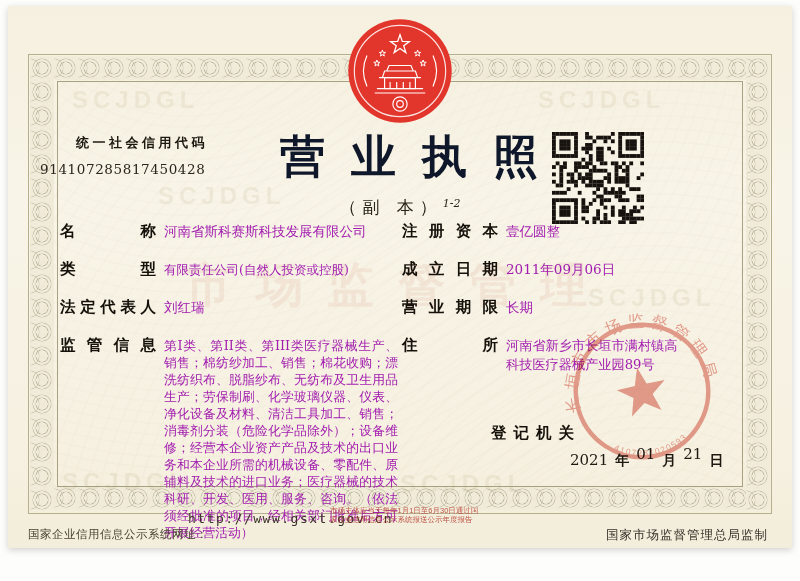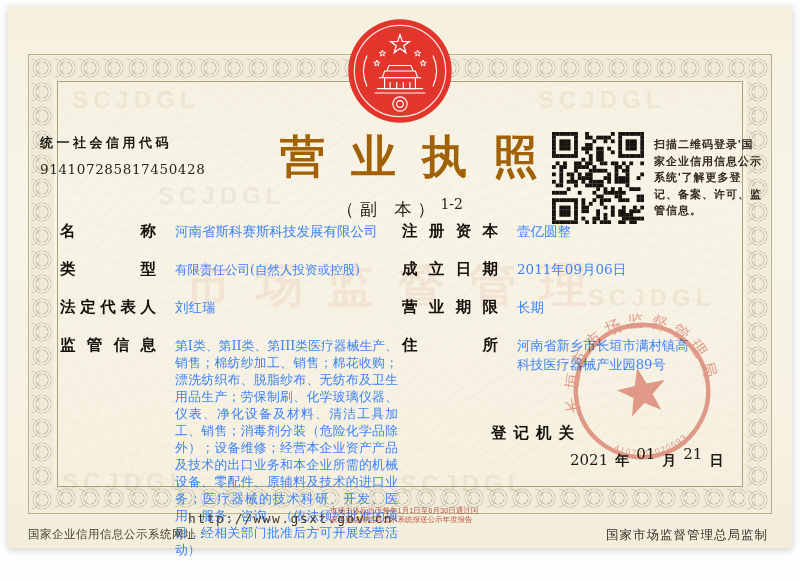--- a/index.html
+++ b/index.html
@@ -26,39 +26,39 @@
   .fr-right{right:30px;top:56px;width:24px;height:454px;}
   
   .wm{position:absolute;font:700 24px "Liberation Sans",sans-serif;letter-spacing:5px;
       color:rgba(168,150,95,.12);user-select:none;}
   .wm-big{position:absolute;left:185px;top:254px;font:700 47px "Liberation Sans",sans-serif;
       letter-spacing:24px;color:rgba(198,88,68,.09);white-space:nowrap;}
   
   .emblem{position:absolute;left:345px;top:14px;width:110px;height:114px;}
   
   .credit{position:absolute;left:40px;top:134px;color:#1c1810;}
-  .credit .lab{font:700 13px "Liberation Sans",sans-serif;letter-spacing:3.5px;}
+  .credit .lab{font:700 13px "Liberation Sans",sans-serif;letter-spacing:3.5px;margin-left:36px;}
   .credit .num{margin-top:9px;font:13.5px "DejaVu Serif","Liberation Serif",serif;letter-spacing:.6px;color:#2a251d;}
   .title-wrap{position:absolute;left:0;right:0;top:127px;text-align:center;}
-  .title{font:700 45px "DejaVu Serif","Liberation Serif",serif;color:#a16207;
+  .title{font:700 45px "DejaVu Serif","Liberation Serif",serif;color:#0f172a;
          letter-spacing:26px;padding-left:44px;}
   .subtitle{margin-top:9px;font:17px "DejaVu Serif","Liberation Serif",serif;color:#2a241a;letter-spacing:6px;}
-  .subtitle .copy{font-size:14px;letter-spacing:0;vertical-align:6px;}
+  .subtitle .copy{font-size:11px;letter-spacing:0;vertical-align:6px;font-style:italic;}
   
   .qr{position:absolute;left:552px;top:132px;width:92px;height:92px;}
   .qr-caption{position:absolute;left:654px;top:136px;width:110px;
       font:700 11px "Liberation Sans",sans-serif;line-height:16.5px;letter-spacing:1px;color:#33291e;}
   
   .col{position:absolute;}
   .col-left{left:60px;top:221px;width:338px;}
   .col-right{left:402px;top:221px;width:352px;}
   .row{display:flex;align-items:baseline;margin-bottom:17px;}
   .lbl{flex:0 0 96px;width:96px;font:700 15.5px "Liberation Sans",sans-serif;color:#15110a;
        text-align:justify;text-align-last:justify;}
-  .val{margin-left:19px;font:13.5px "DejaVu Serif","Liberation Serif",serif;color:#3b82f6;}
+  .val{margin-left:8px;font:13.5px "DejaVu Serif","Liberation Serif",serif;color:#a21caf;}
   .val.small{font-size:12.5px;}
   .val.scope{width:252px;font-size:12.8px;line-height:17px;text-align:justify;}
   .val.addr{width:184px;font-size:13.2px;line-height:19px;}
   .reg-label{position:absolute;left:491px;top:423px;font:700 15.5px "Liberation Sans",sans-serif;
        color:#15110a;letter-spacing:7px;}
   .date{position:absolute;left:570px;top:451px;font:15px "DejaVu Serif","Liberation Serif",serif;color:#1e1a12;}
   .date span{margin-right:7px;}
   .date .unit{font-family:"Liberation Sans",sans-serif;font-weight:700;font-size:14px;}
   .date .up{position:relative;top:-6px;}
   
@@ -419,21 +419,20 @@
       <rect x="0" y="82.8" width="3.75" height="3.75" fill="#17120e"></rect>
       <rect x="21.6" y="82.8" width="3.75" height="3.75" fill="#17120e"></rect>
       <rect x="0" y="86.4" width="3.75" height="3.75" fill="#17120e"></rect>
       <rect x="3.6" y="86.4" width="3.75" height="3.75" fill="#17120e"></rect>
       <rect x="7.2" y="86.4" width="3.75" height="3.75" fill="#17120e"></rect>
       <rect x="10.8" y="86.4" width="3.75" height="3.75" fill="#17120e"></rect>
       <rect x="14.4" y="86.4" width="3.75" height="3.75" fill="#17120e"></rect>
       <rect x="18" y="86.4" width="3.75" height="3.75" fill="#17120e"></rect>
       <rect x="21.6" y="86.4" width="3.75" height="3.75" fill="#17120e"></rect>
     </svg>
-  <div class="qr-caption">扫描二维码登录'国家企业信用信息公示系统'了解更多登记、备案、许可、监管信息。</div>
 
   <div class="col col-left">
     <div class="row">
       <span class="lbl">名称</span>
       <span class="val">河南省斯科赛斯科技发展有限公司</span>
     </div>
     <div class="row">
       <span class="lbl">类型</span>
       <span class="val small">有限责任公司(自然人投资或控股)</span>
     </div>

